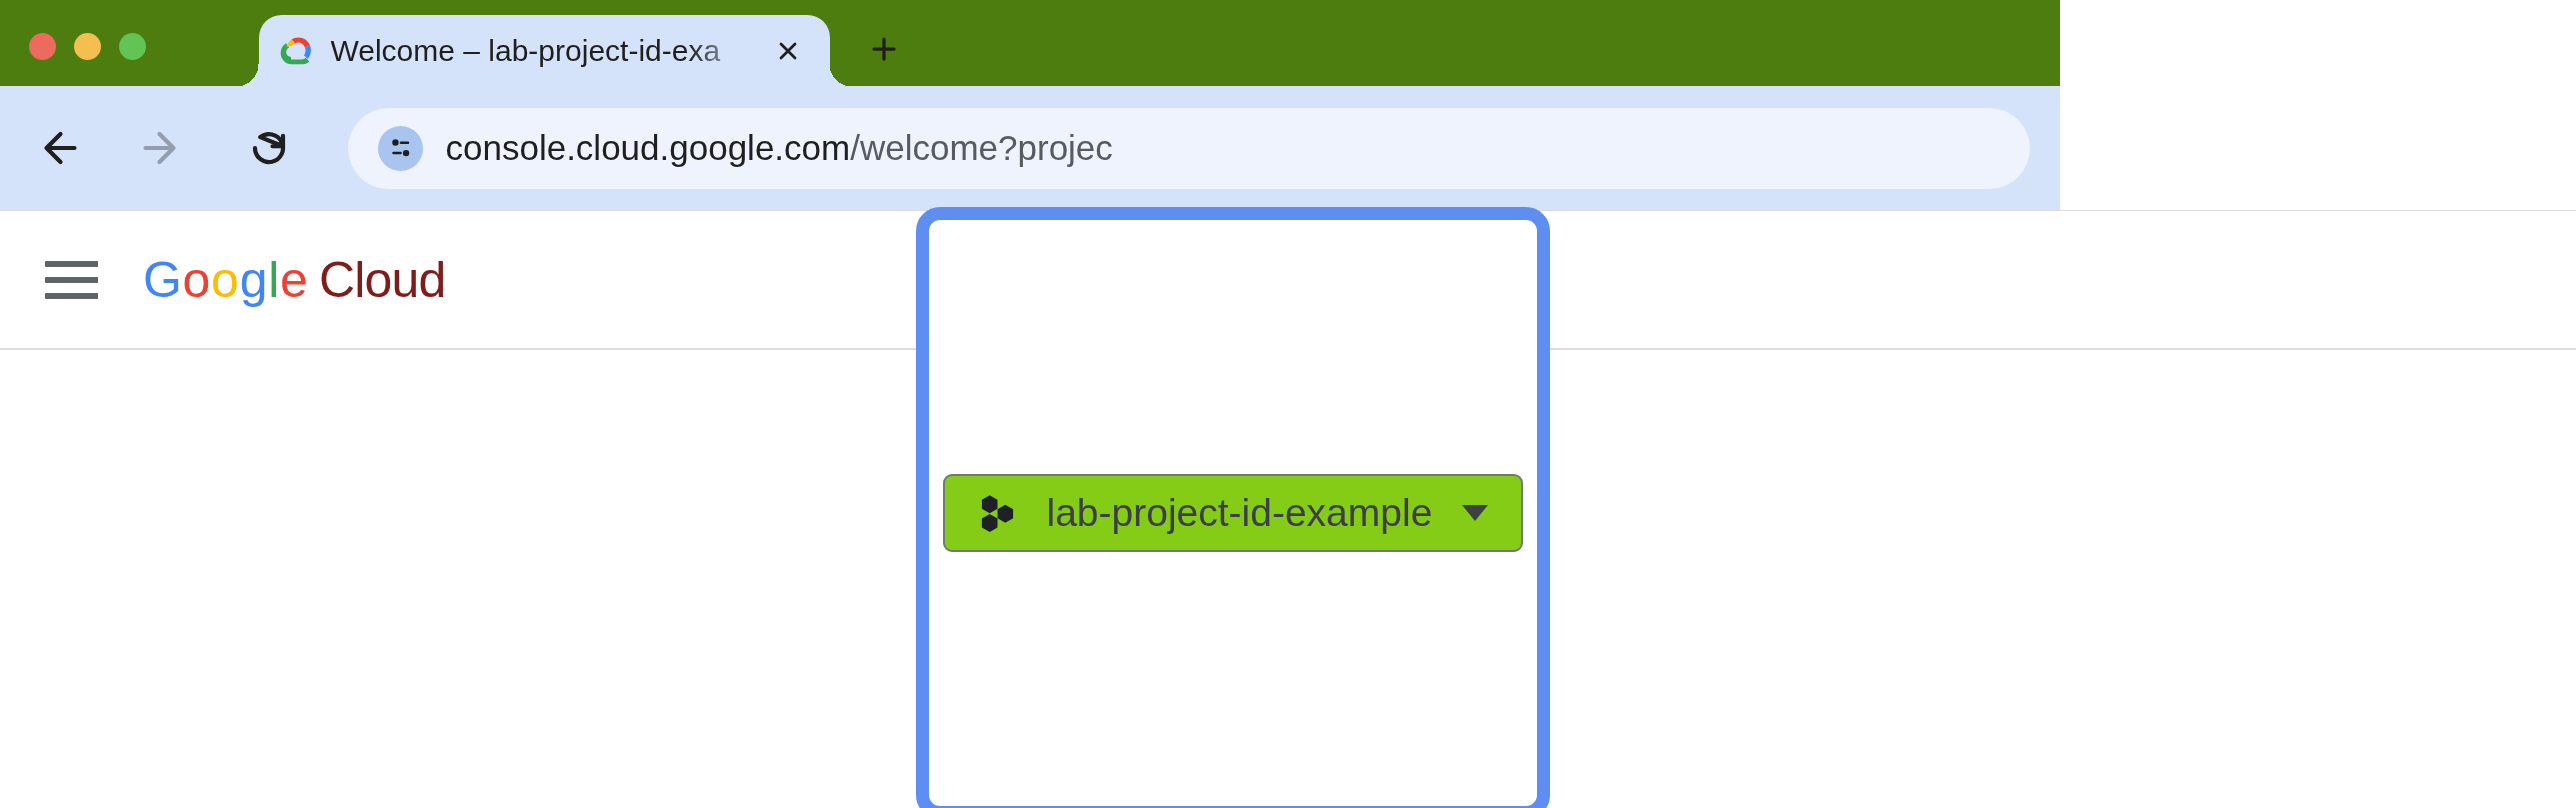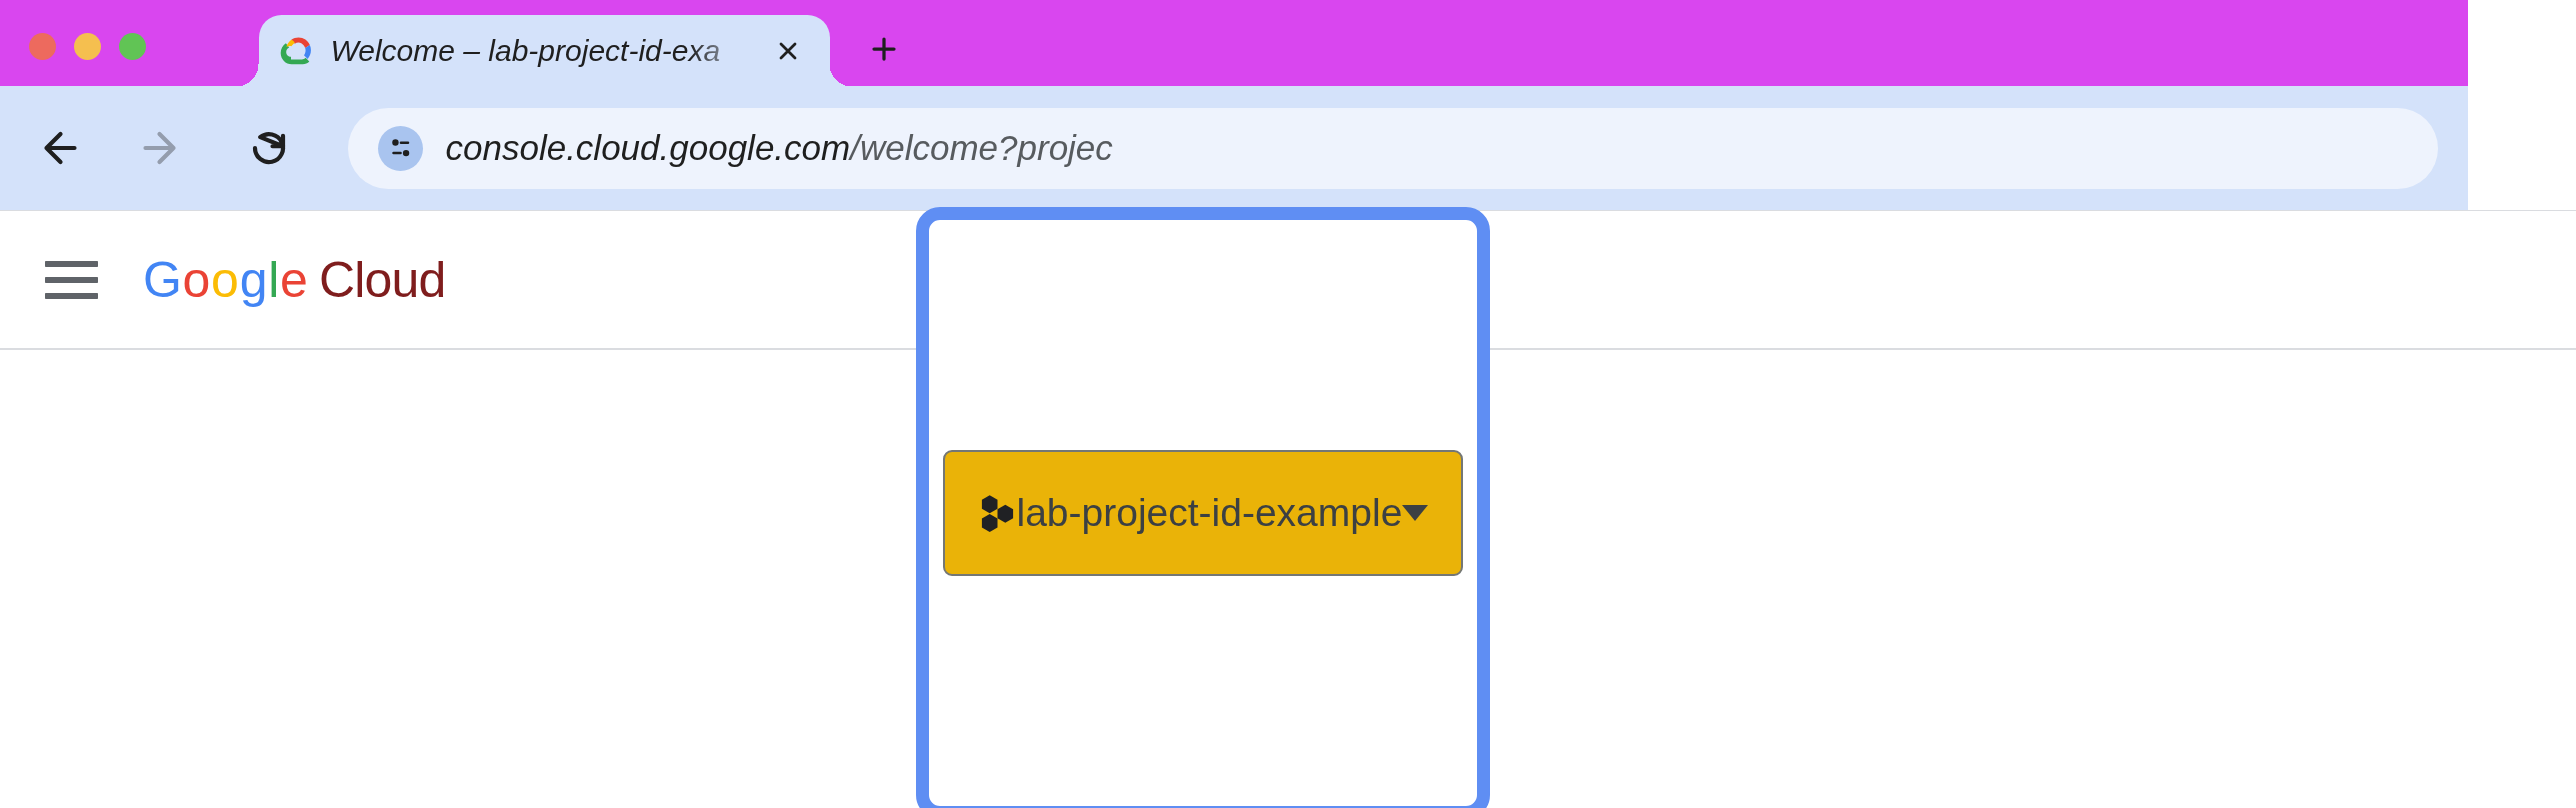--- a/index.html
+++ b/index.html
@@ -1,22 +1,21 @@
 <!DOCTYPE html>
 <html style="font-size:12px"><head>
 <meta charset="utf-8">
 <style>
   * { box-sizing: border-box; margin: 0; padding: 0; }
   html, body { width: 2576px; height: 808px; font-family: "Helvetica Neue", Arial, sans-serif; overflow: hidden; }
 
   
   .browser-chrome {
-    width: 2468px;
-    background: #d946ef;
-    font-style: italic;
+    width: 2060px;
+    background: #4d7c0f;
   }
 
   
   .tab-strip {
     height: 86px;
     display: flex;
     align-items: flex-end;
     padding-left: 28.5px;
     position: relative;
   }
@@ -169,24 +168,24 @@
     position:absolute;
     left: 916px;
     top: -4.5px;
     bottom: -10.5px;
     display:flex; align-items:center;
     background:#fff;
   }
   .project-selector{
     border:2.3px solid #747775;
     border-radius:9px;
-    height:126px;
+    height:78px;
     padding: 0 33px;
-    display:flex; align-items:center; 
-    background:#eab308;
+    display:flex; align-items:center; gap:30px;
+    background:#84cc16;
   }
   .hex-icon{ width:39px; height:39px; position:relative; }
   .hex-icon svg{ width:39px; height:39px; display:block; }
   .project-name{
     font-size:39px; color:#3c4043;
   }
   .caret{
     width:0; height:0;
     border-left:13.5px solid transparent;
     border-right:13.5px solid transparent;

